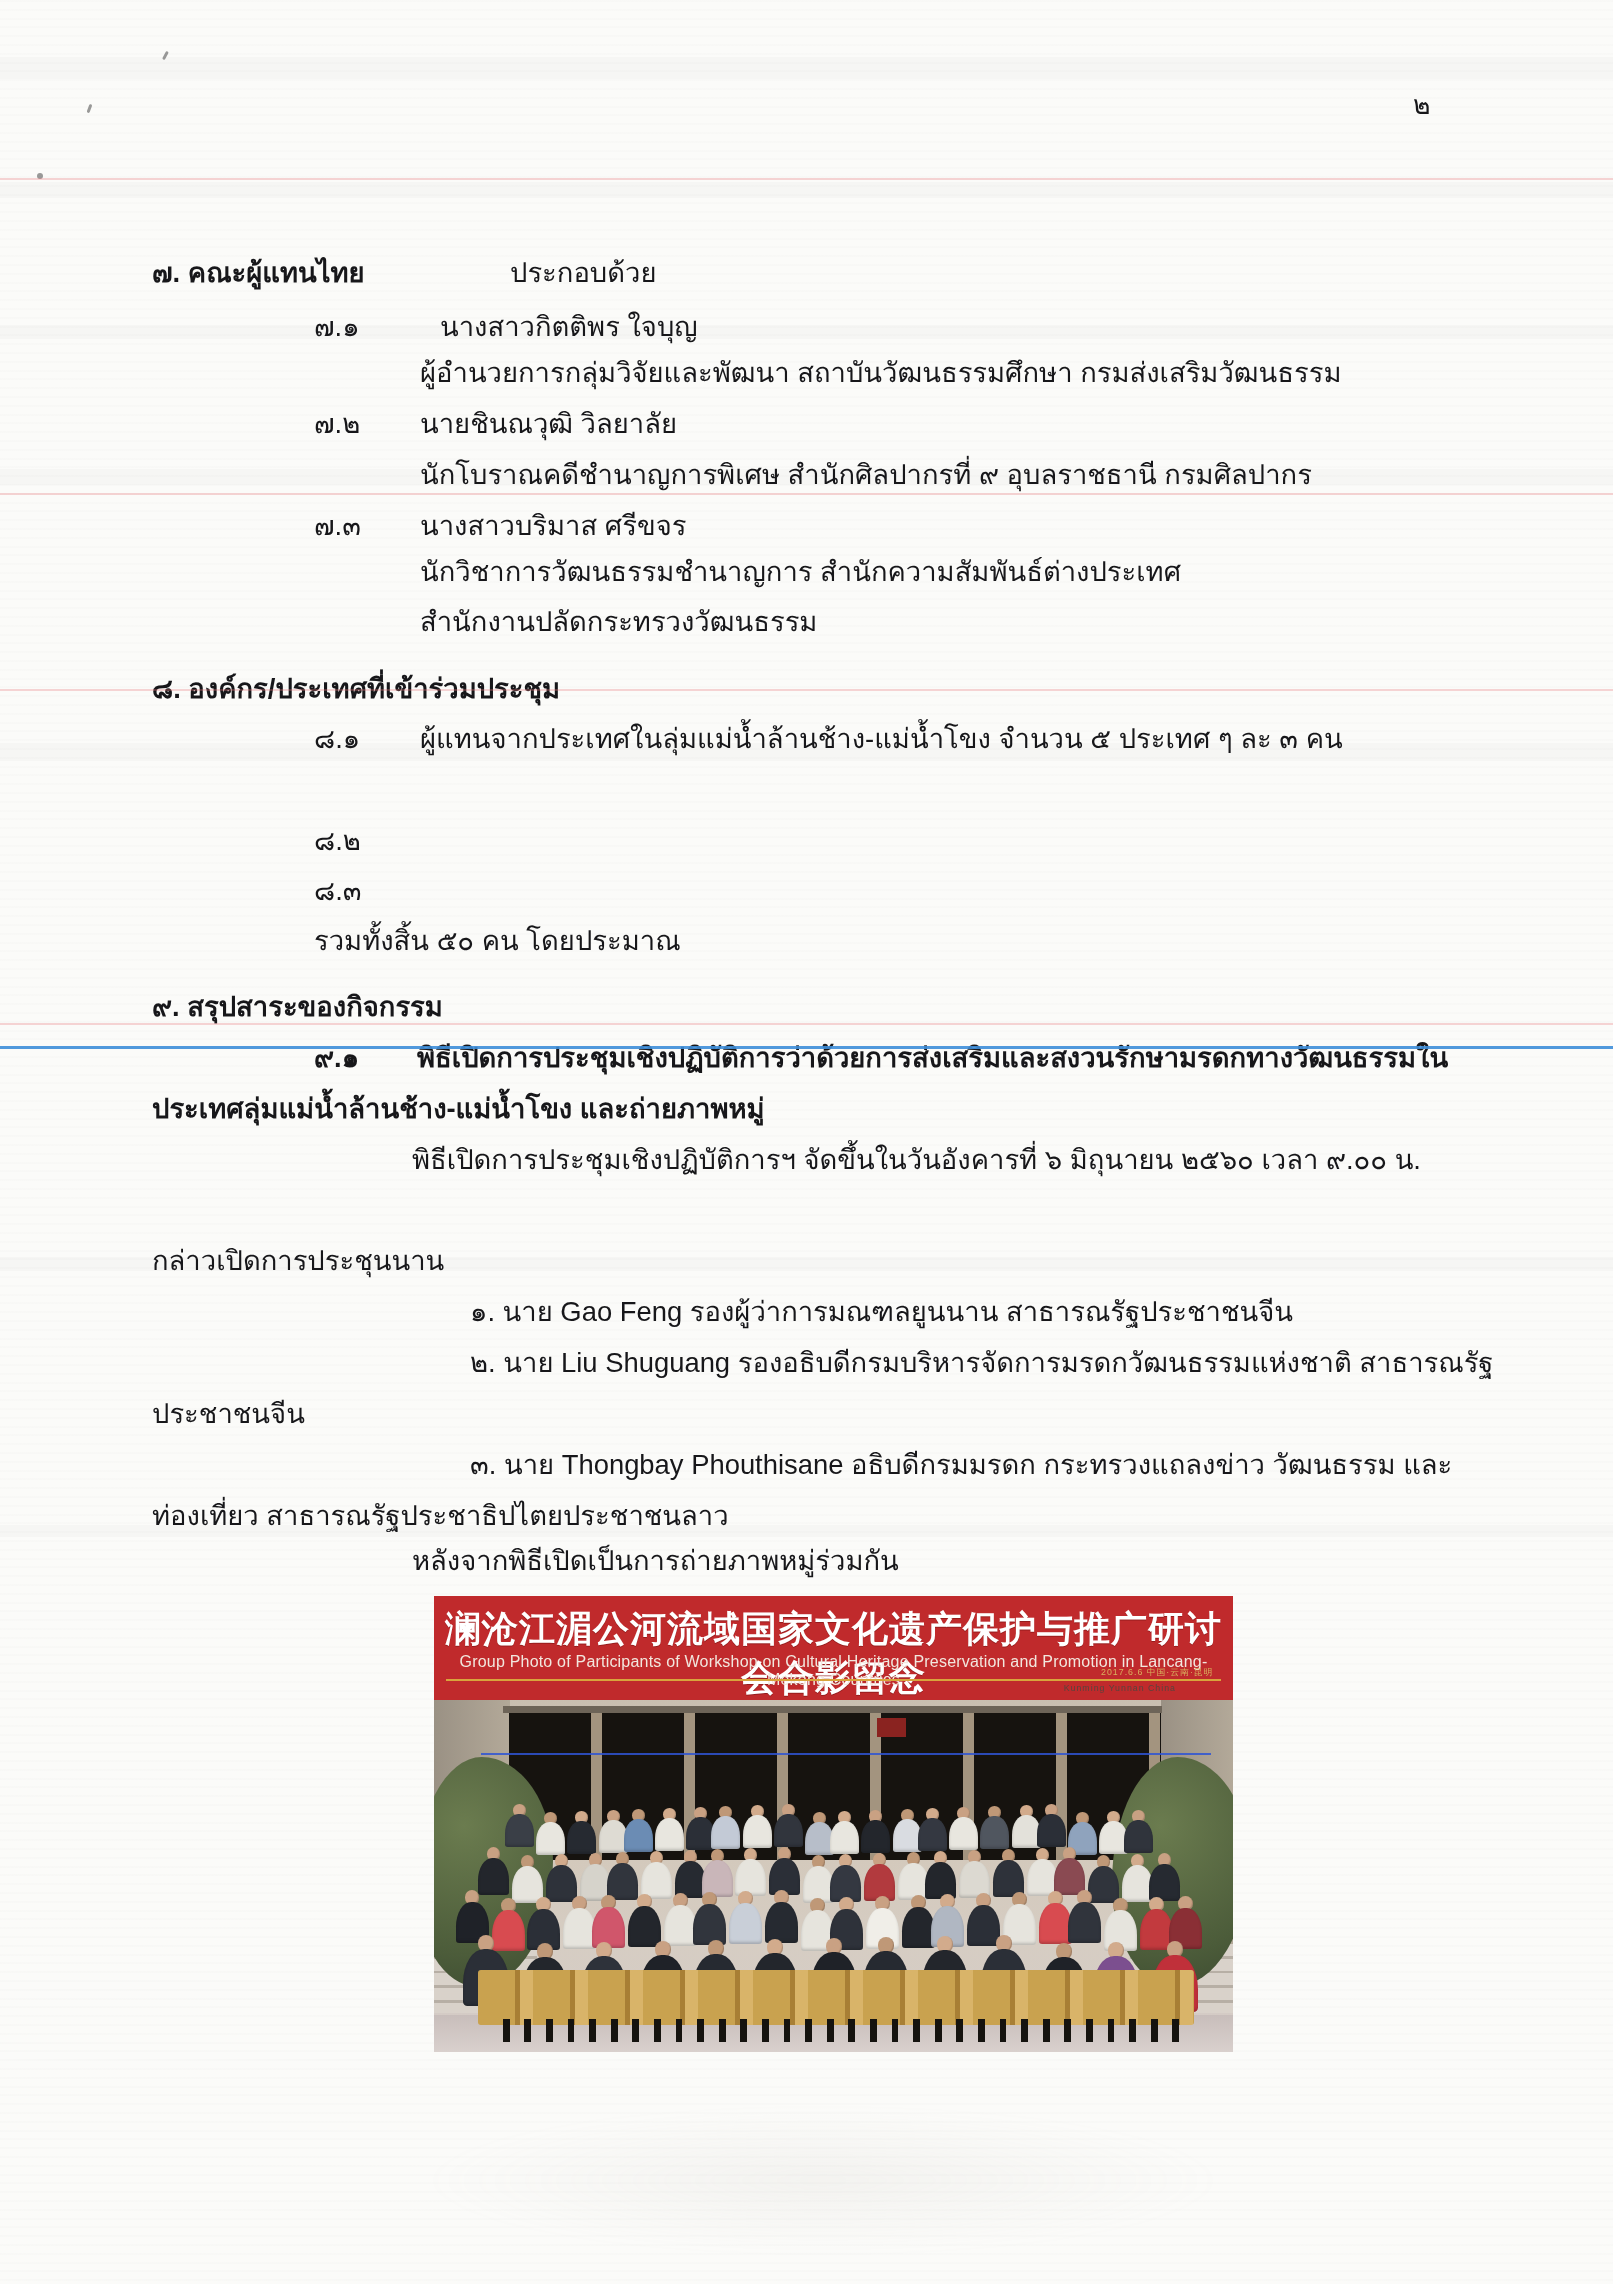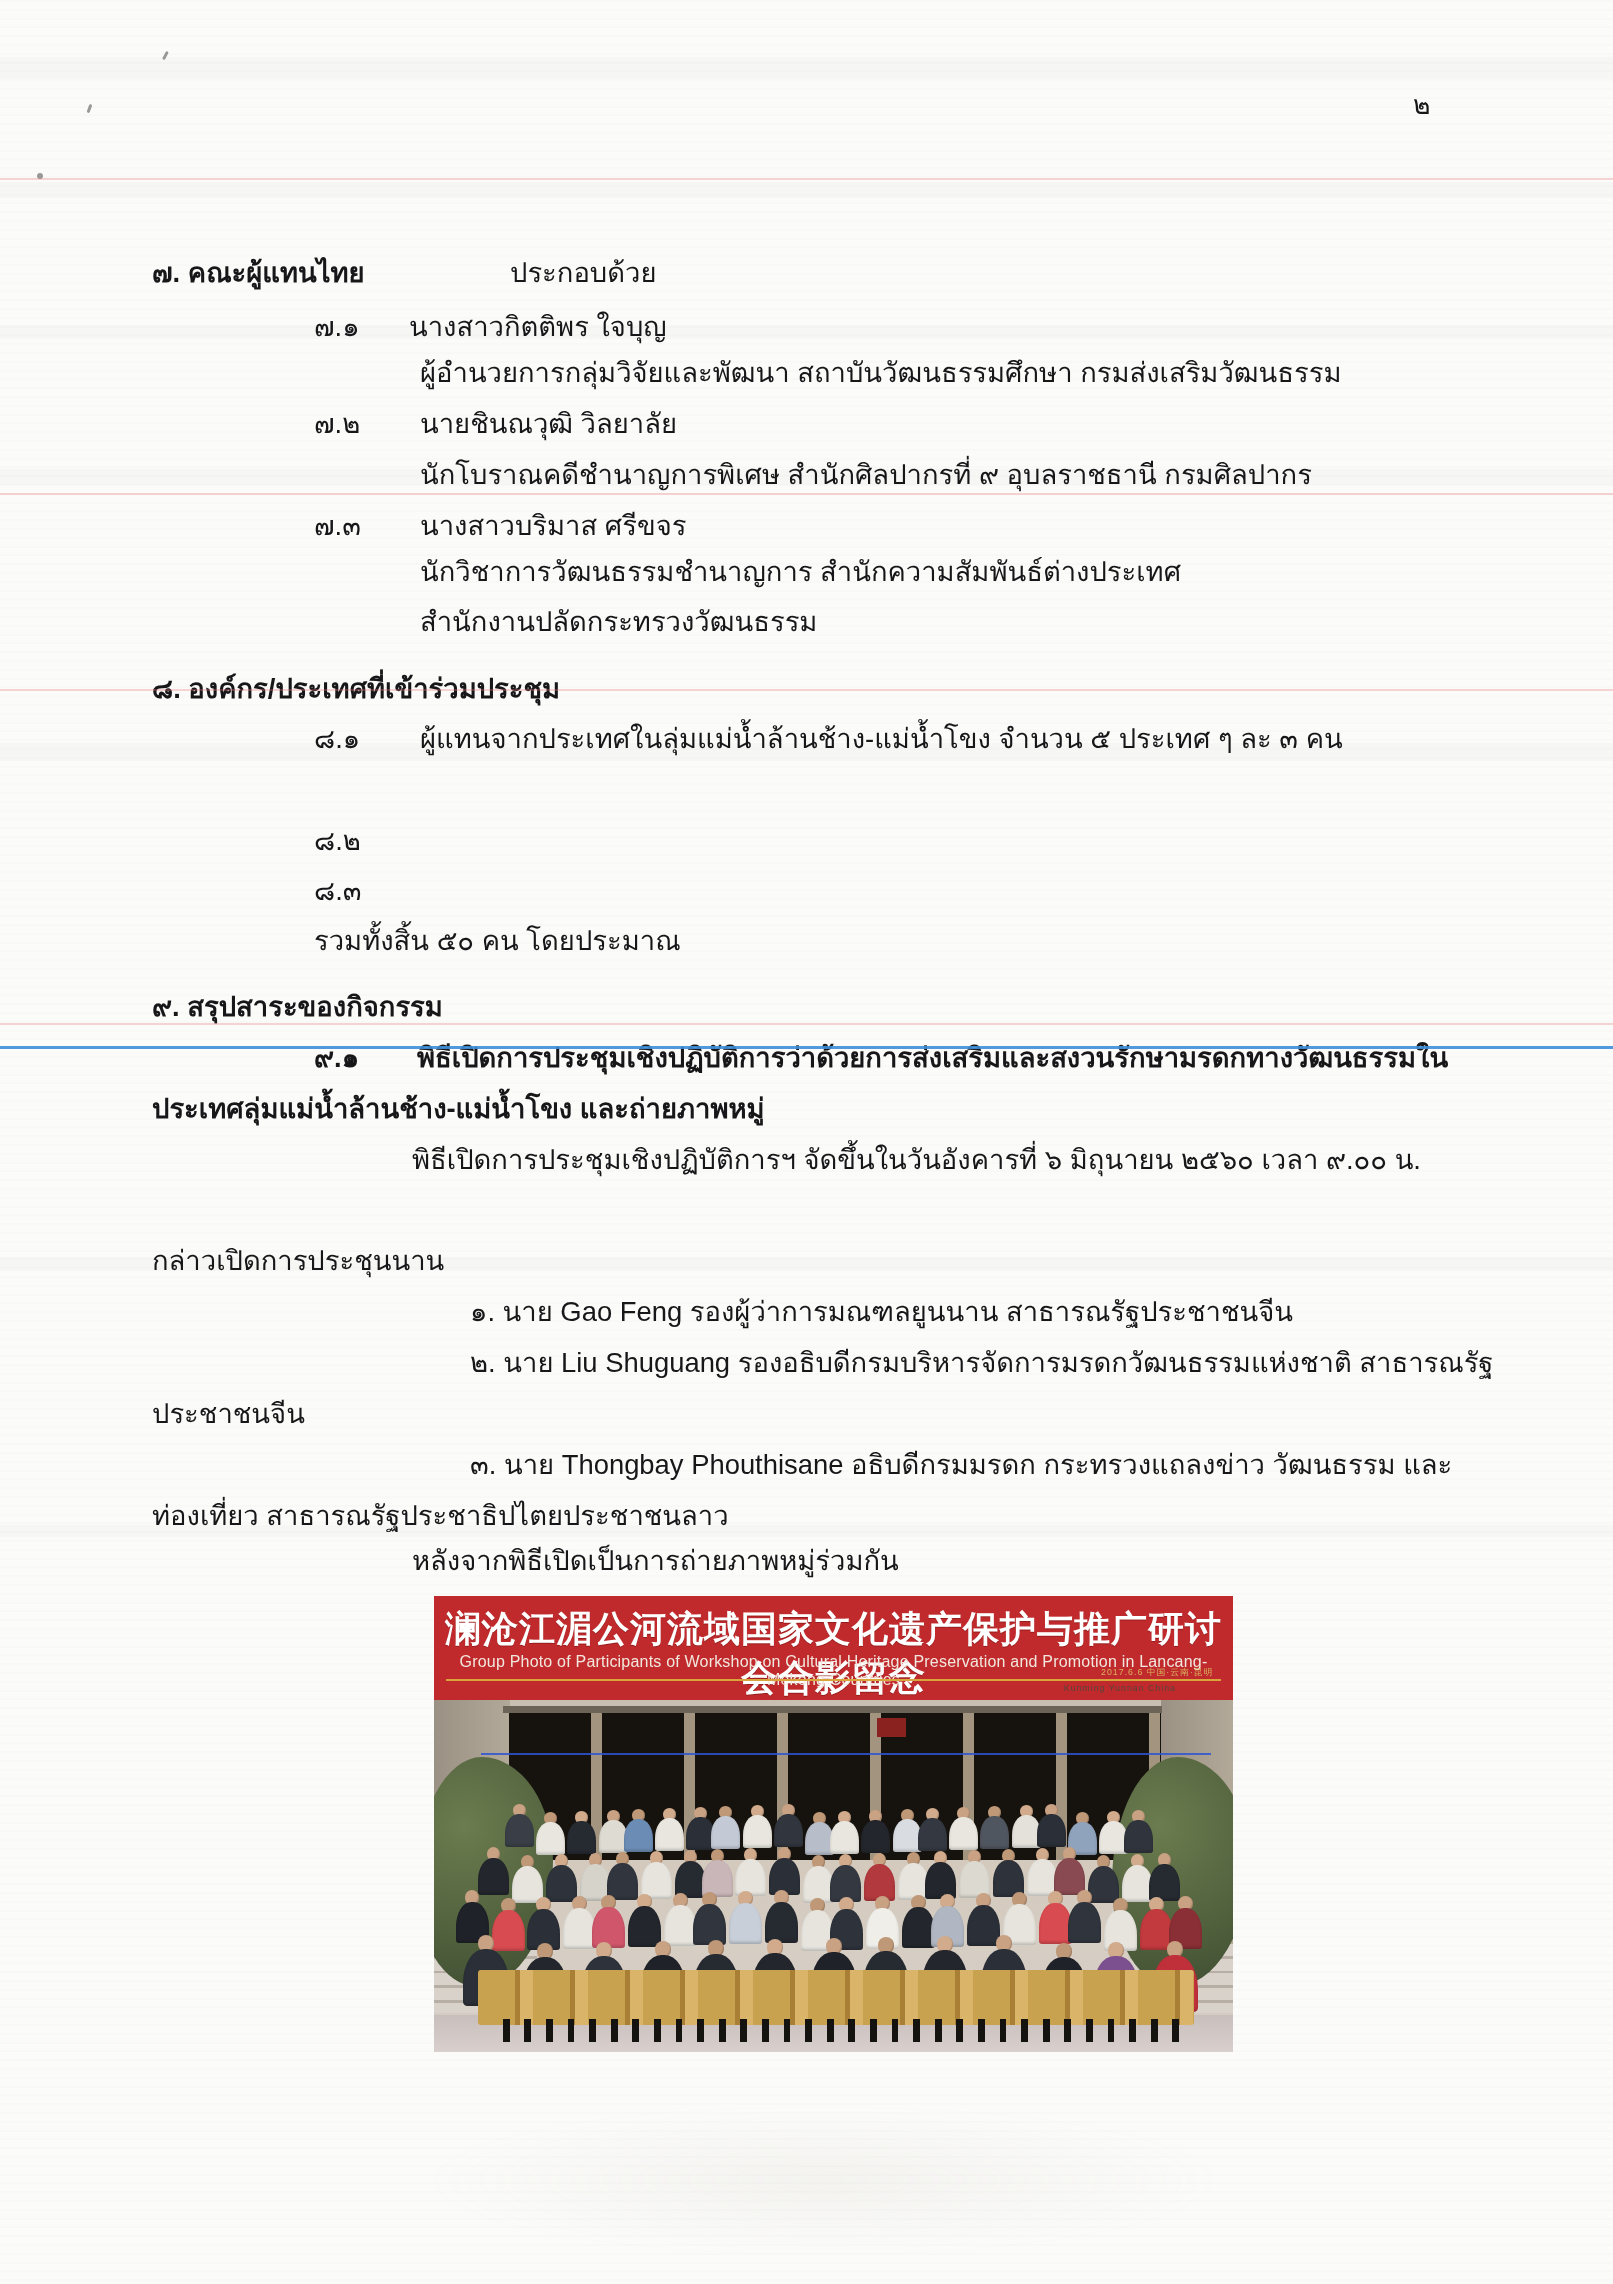--- a/index.html
+++ b/index.html
@@ -82,21 +82,21 @@
   <div class="artifact pink" style="top:1023px"></div>
   <div class="artifact blue" style="top:1046px"></div>
   <div class="smudge"></div>
 
   <div class="pagenum">๒</div>
 
   <div class="tl b" style="left:152px;top:253px">๗. คณะผู้แทนไทย</div>
   <div class="tl" style="left:510px;top:253px">ประกอบด้วย</div>
 
   <div class="tl" style="left:314px;top:307px">๗.๑</div>
-  <div class="tl" style="left:409px;top:307px">นางสาวกิตติพร  ใจบุญ</div>
+  <div class="tl" style="left:440px;top:307px">นางสาวกิตติพร  ใจบุญ</div>
   <div class="tl" style="left:420px;top:353px">ผู้อำนวยการกลุ่มวิจัยและพัฒนา  สถาบันวัฒนธรรมศึกษา  กรมส่งเสริมวัฒนธรรม</div>
 
   <div class="tl" style="left:314px;top:404px">๗.๒</div>
   <div class="tl" style="left:420px;top:404px">นายชินณวุฒิ  วิลยาลัย</div>
   <div class="tl" style="left:420px;top:455px">นักโบราณคดีชำนาญการพิเศษ สำนักศิลปากรที่ ๙ อุบลราชธานี กรมศิลปากร</div>
 
   <div class="tl" style="left:314px;top:506px">๗.๓</div>
   <div class="tl" style="left:420px;top:506px">นางสาวบริมาส  ศรีขจร</div>
   <div class="tl" style="left:420px;top:552px">นักวิชาการวัฒนธรรมชำนาญการ  สำนักความสัมพันธ์ต่างประเทศ</div>
   <div class="tl" style="left:420px;top:602px">สำนักงานปลัดกระทรวงวัฒนธรรม</div>

